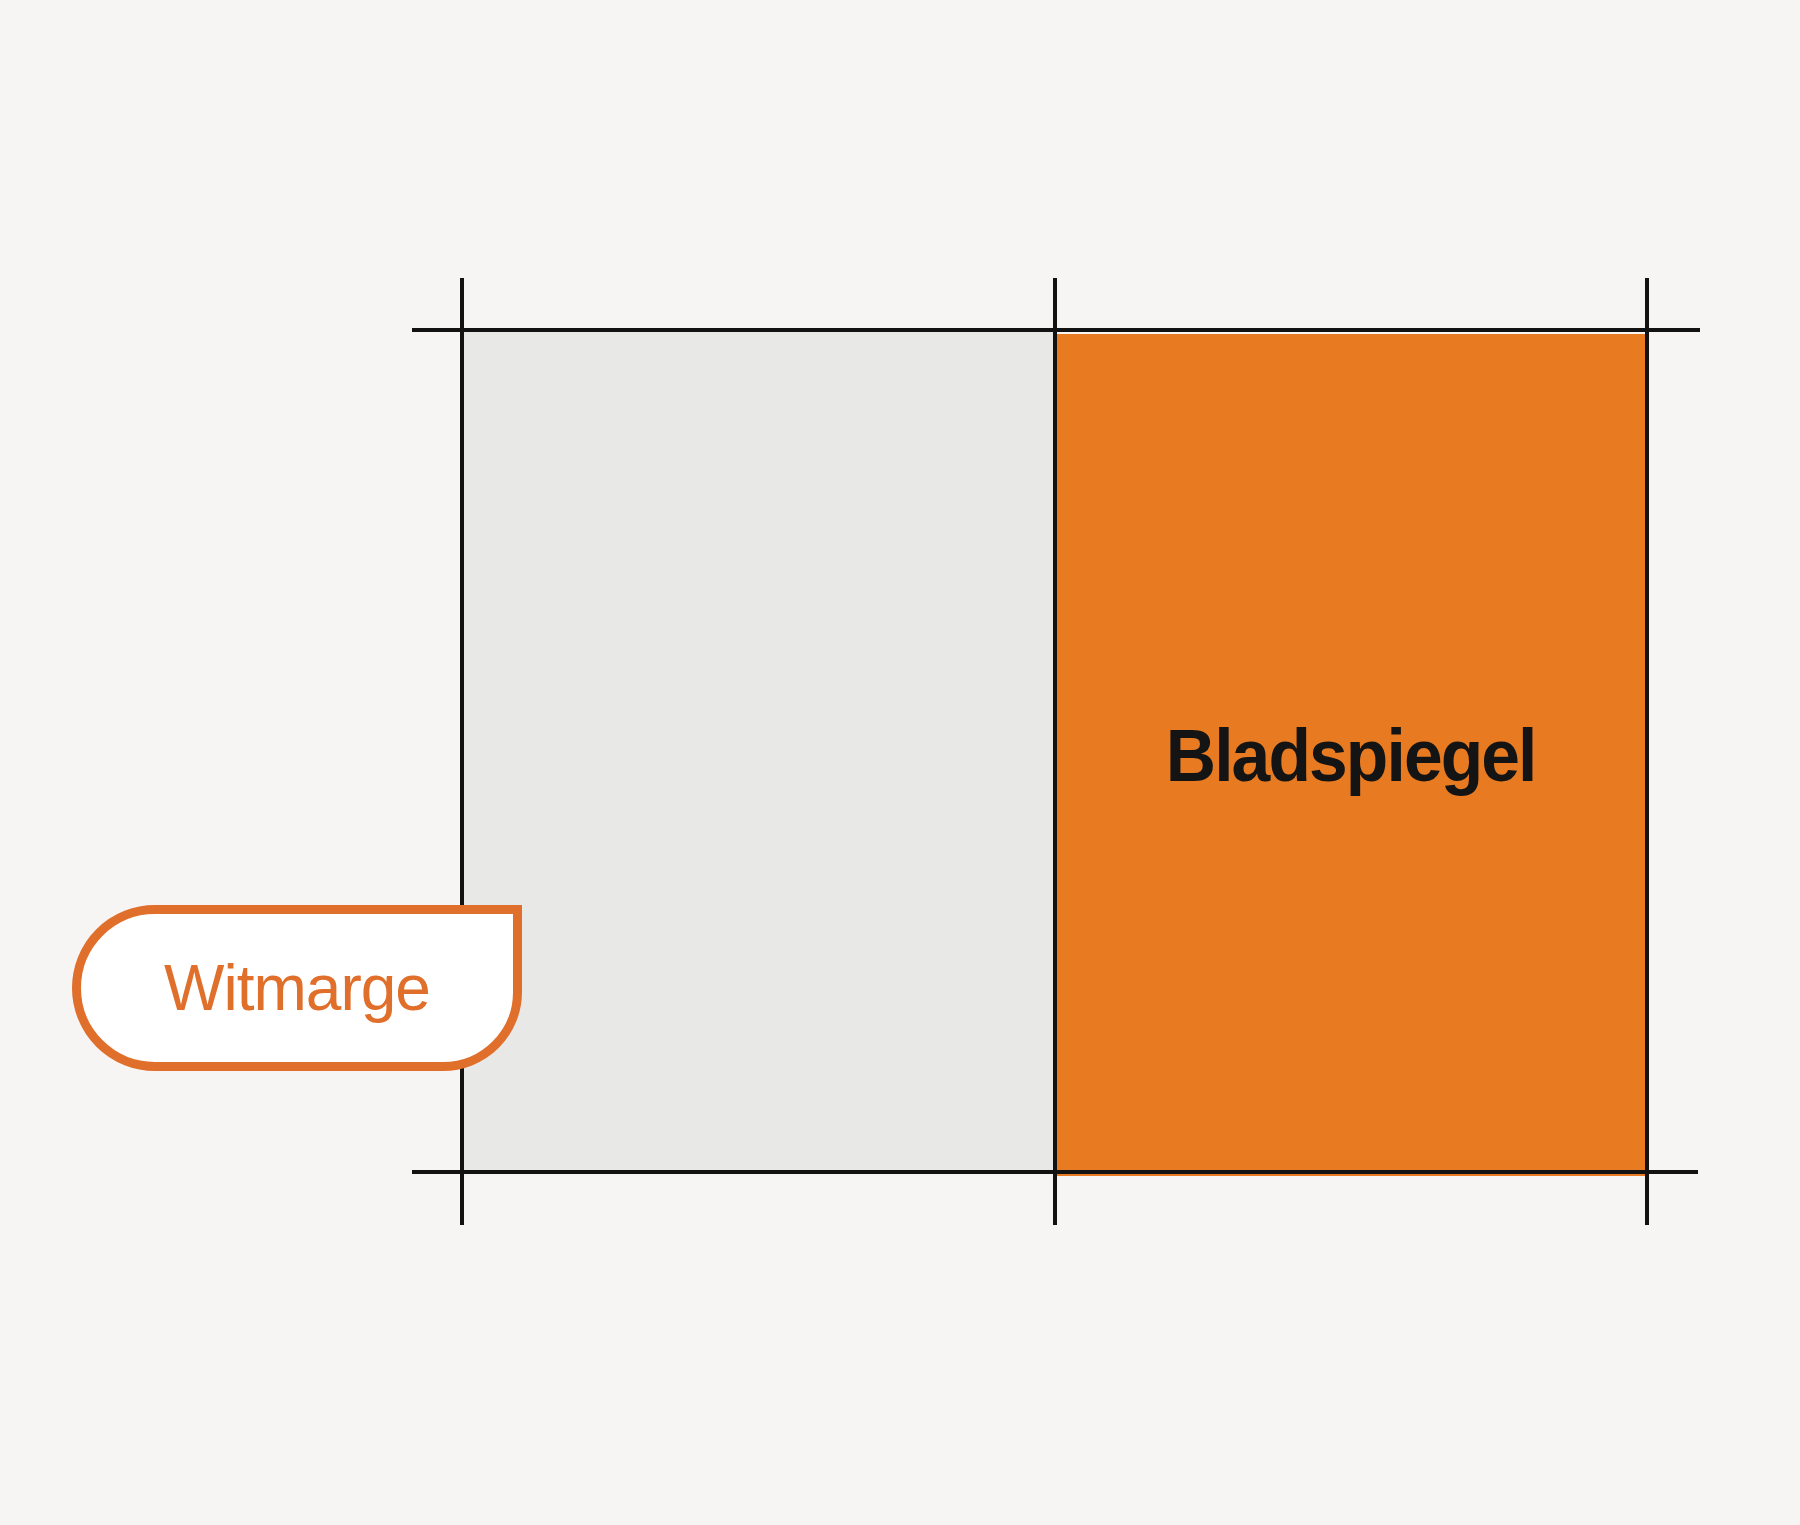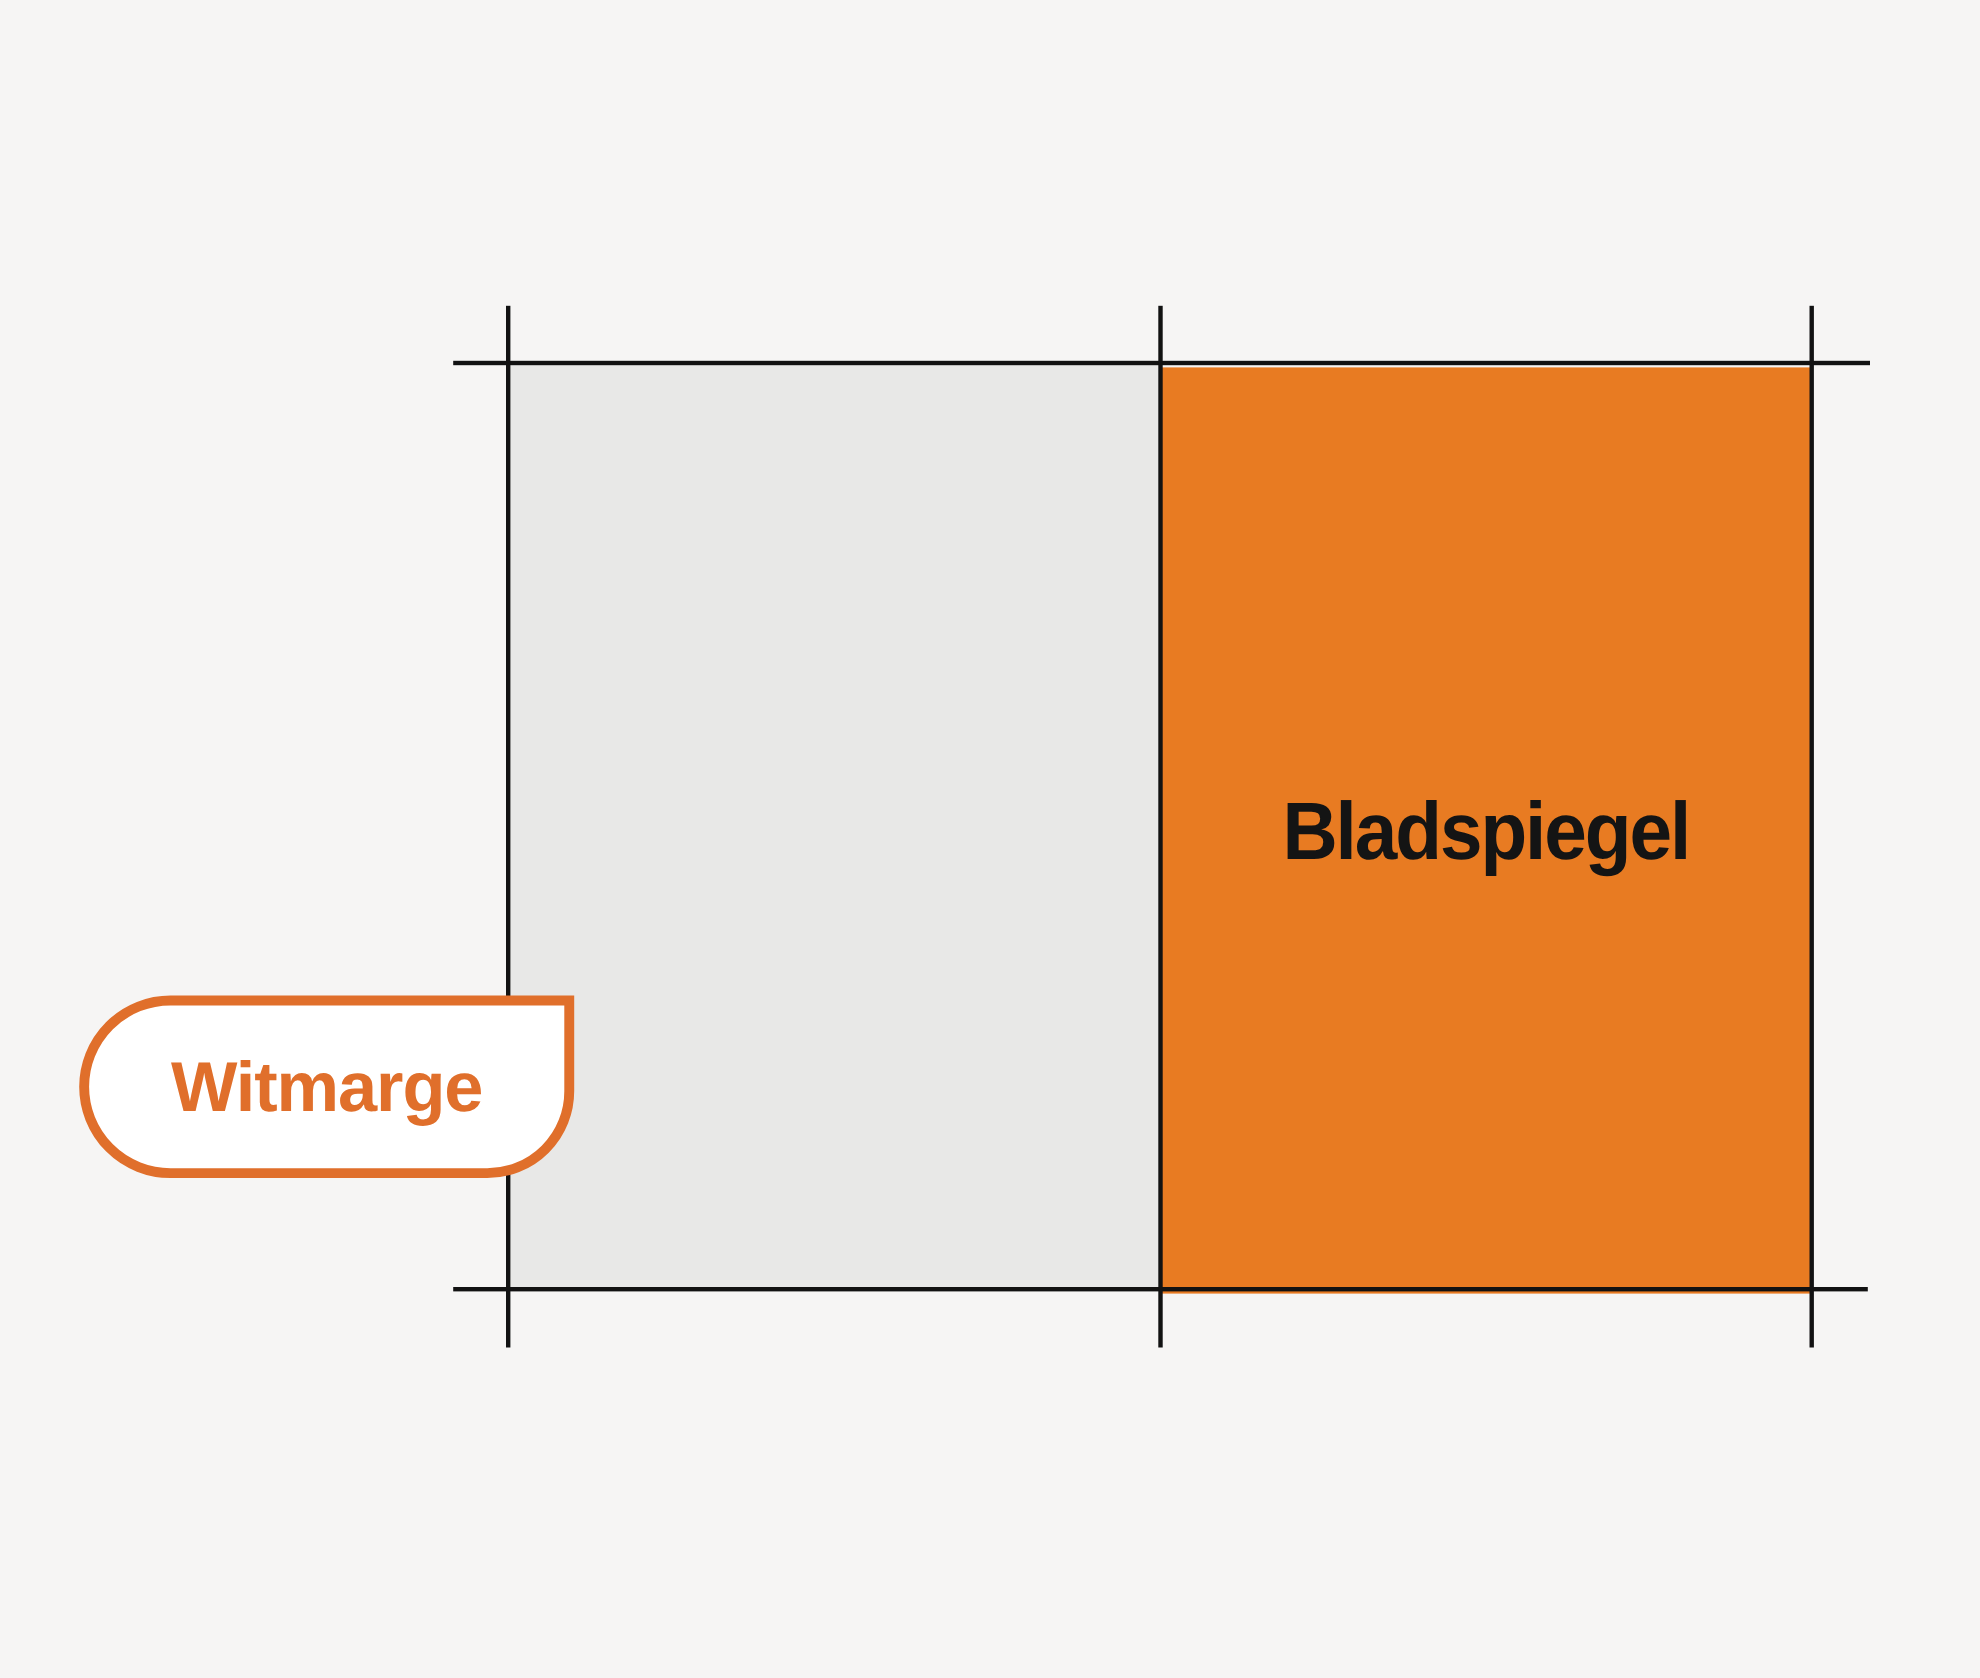--- a/index.html
+++ b/index.html
@@ -49,21 +49,21 @@
   .witmarge-badge{
     position:absolute;z-index:5;
     left:72px;top:905px;width:450px;height:166px;
     box-sizing:border-box;
     background:#ffffff;
     border:9px solid var(--badge-orange,#e06f2b);
     border-radius:84px 0 80px 84px;
     display:flex;align-items:center;justify-content:center;
   }
   .badge-label{
-    font-weight:700;
+    font-weight:400;
     font-size:64px;
     letter-spacing:-1px;
     color:var(--badge-orange,#e06f2b);
     white-space:nowrap;
   }
 </style>
 </head>
 <body>
 
 <div class="stage">

